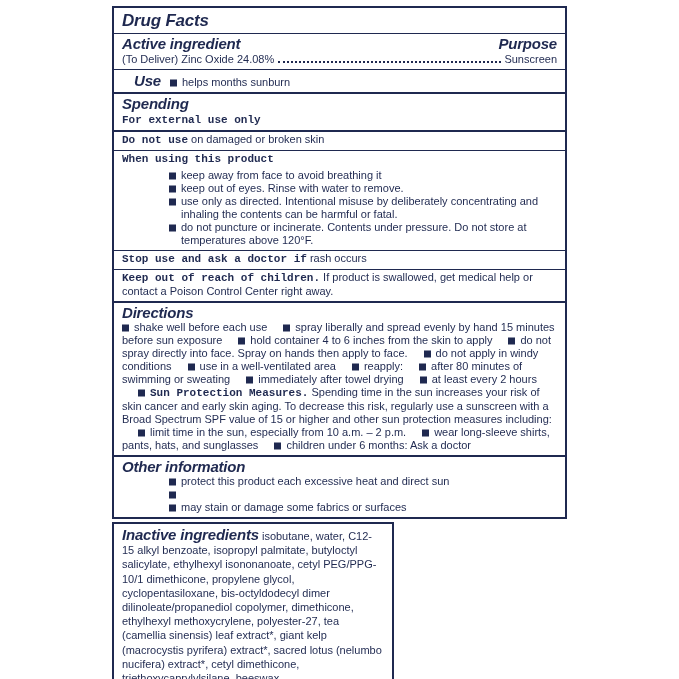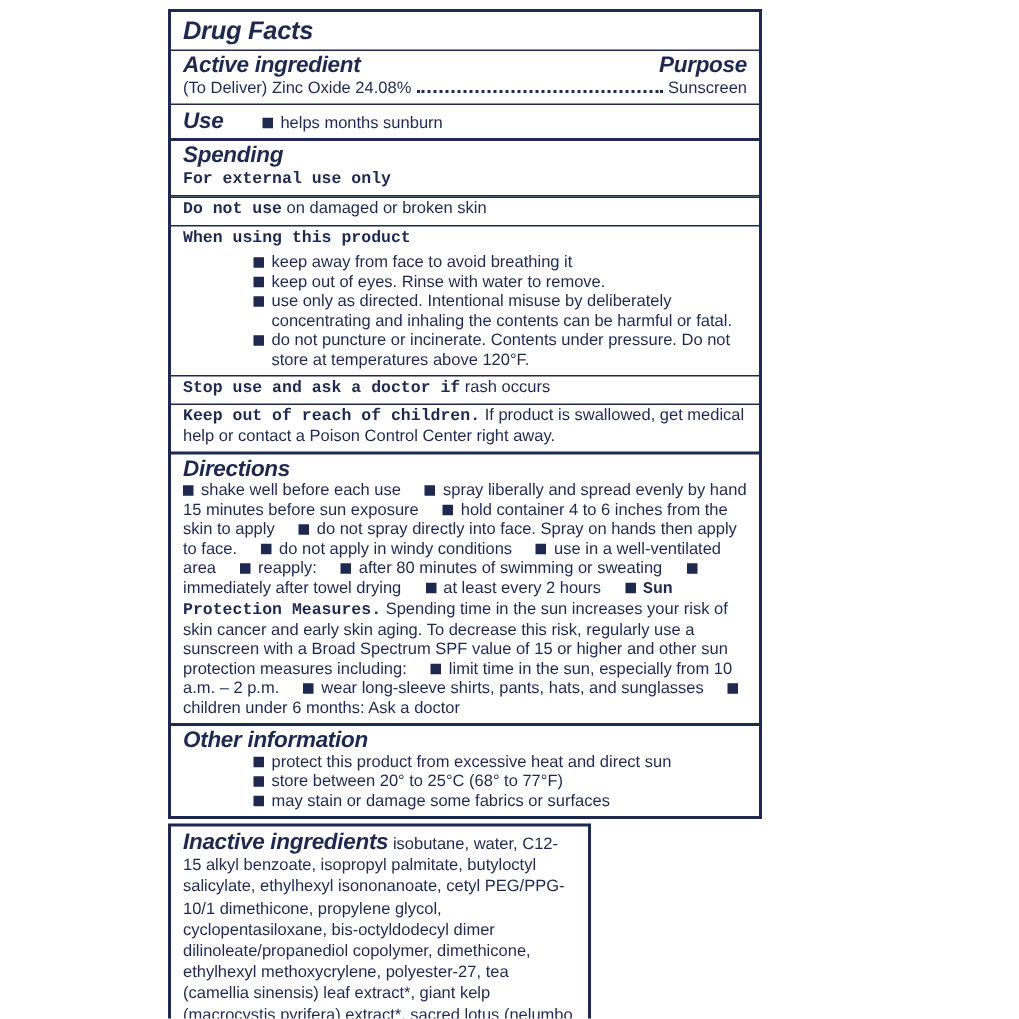--- a/index.html
+++ b/index.html
@@ -4,41 +4,41 @@
 <style>
   :root{ --ink:#1f2950; }
   html,body{ margin:0; padding:0; }
   body{
     width:679px; height:679px; background:#ffffff; overflow:hidden;
     font-family:"Liberation Sans", sans-serif; color:var(--ink);
     position:relative;
   }
   .label{ position:absolute; left:112px; top:6px; }
   .box{ border:2px solid var(--ink); background:#fff; box-sizing:border-box; }
-  .main{ width:396px; }
+  .main{ width:455px; }
   .narrow{ width:282px; margin-top:3px; }
 
   .pad{ padding:1px 8px 3px 8px; font-size:11px; line-height:13px; }
   .rule{ border-top:1px solid var(--ink); }
   .rule2{ border-top:2px solid var(--ink); }
 
   .title{ font-style:italic; font-weight:bold; font-size:17px; line-height:21px; letter-spacing:-0.2px; padding:2px 8px 2px 8px; }
   .h{ font-style:italic; font-weight:bold; font-size:15px; line-height:17px; letter-spacing:-0.2px; }
   .b{ font-weight:bold;font-family:Liberation Mono, monospace; }
 
   .bul{ display:inline-block; width:7px; height:7px; background:var(--ink); margin-right:5px; transform:translateY(0.5px); }
   .li{ padding-left:12px; text-indent:-12px;margin-left:47px; }
   .flow .bul{ margin-left:16px; margin-right:5px; }
   .flow .bul:first-child{ margin-left:0; }
 
   .arow{ display:flex; justify-content:space-between; align-items:flex-start; }
   .irow{ display:flex; align-items:baseline; font-size:11px; line-height:14px; }
   .leader{ flex:1; border-bottom:2px dotted var(--ink); margin:0 3px 2px 4px; }
 
-  .use-row{ display:flex; align-items:baseline; gap:26px; padding:2px 8px 3px 8px; }
+  .use-row{ display:flex; align-items:baseline; gap:9px; padding:2px 8px 3px 8px;margin-left:12px; }
   .inactive-text{ font-size:11px; line-height:14.2px; padding:2px 8px 4px 8px; }
 </style>
 </head>
 <body>
 
 <div class="label">
 
   <div class="box main">
 
     <div class="title">Drug Facts</div>
@@ -90,22 +90,22 @@
 
     <div class="pad">
       <div class="h">Directions</div>
       <div class="flow" id="directions-flow"><span class="bul"></span><span>shake well before each use</span><span class="bul"></span><span>spray liberally and spread evenly by hand 15 minutes before sun exposure</span><span class="bul"></span><span>hold container 4 to 6 inches from the skin to apply</span><span class="bul"></span><span>do not spray directly into face. Spray on hands then apply to face.</span><span class="bul"></span><span>do not apply in windy conditions</span><span class="bul"></span><span>use in a well-ventilated area</span><span class="bul"></span><span>reapply:</span><span class="bul"></span><span>after 80 minutes of swimming or sweating</span><span class="bul"></span><span>immediately after towel drying</span><span class="bul"></span><span>at least every 2 hours</span><span class="bul"></span><span class="b">Sun Protection Measures.</span><span> Spending time in the sun increases your risk of skin cancer and early skin aging. To decrease this risk, regularly use a sunscreen with a Broad Spectrum SPF value of 15 or higher and other sun protection measures including:</span><span class="bul"></span><span>limit time in the sun, especially from 10 a.m. – 2 p.m.</span><span class="bul"></span><span>wear long-sleeve shirts, pants, hats, and sunglasses</span><span class="bul"></span><span>children under 6 months: Ask a doctor</span></div>
     </div>
     <div class="rule2"></div>
 
     <div class="pad">
       <div class="h">Other information</div>
       <div id="other-list">
-          <div class="li"><span class="bul"></span><span>protect this product from excessive heat and direct sun</span></div>
-          <div class="li"><span class="bul"></span><span>store between 20° to 25°C (68° to 77°F)</span></div>
+          <div class="li"><span class="bul"></span><span>protect this product each excessive heat and direct sun</span></div>
+          <div class="li"><span class="bul"></span></div>
           <div class="li"><span class="bul"></span><span>may stain or damage some fabrics or surfaces</span></div>
         </div>
     </div>
   </div>
 
   <div class="box narrow">
     <div class="inactive-text">
       <span class="h">Inactive ingredients</span>
       <span> </span>
       <span>isobutane, water, C12-15 alkyl benzoate, isopropyl palmitate, butyloctyl salicylate, ethylhexyl isononanoate, cetyl PEG/PPG-10/1 dimethicone, propylene glycol, cyclopentasiloxane, bis-octyldodecyl dimer dilinoleate/propanediol copolymer, dimethicone, ethylhexyl methoxycrylene, polyester-27, tea (camellia sinensis) leaf extract*, giant kelp (macrocystis pyrifera) extract*, sacred lotus (nelumbo nucifera) extract*, cetyl dimethicone, triethoxycaprylylsilane, beeswax, hydroxyacetophenone, sodium chloride, PEG-12 dimethicone crosspolymer, 1,2-hexanediol, caprylyl glycol, tocopherol, caprylyl methicone</span>

